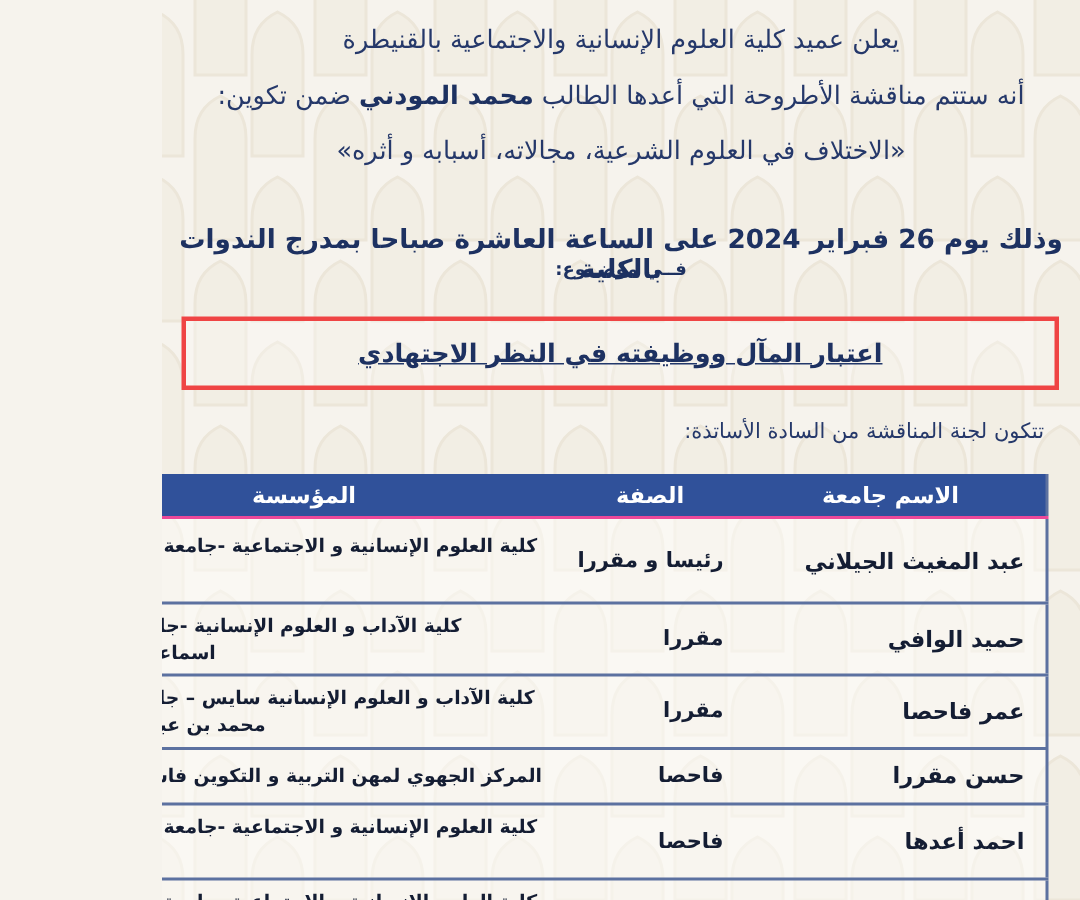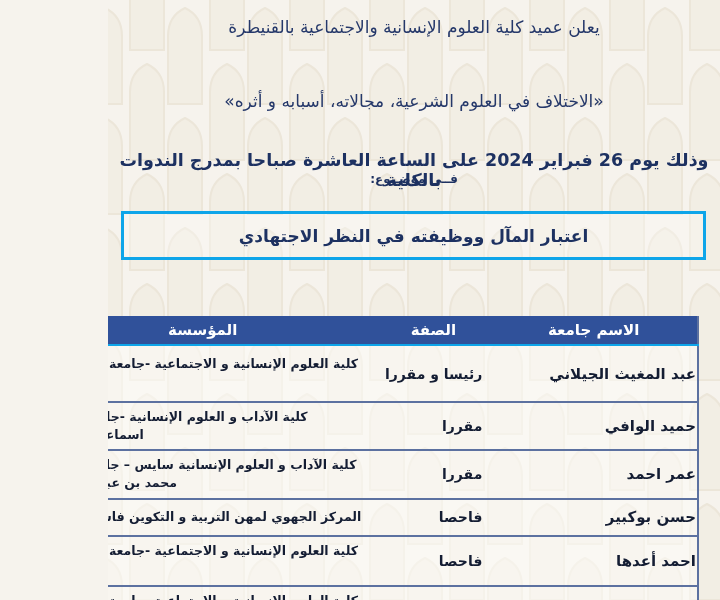--- a/index.html
+++ b/index.html
@@ -17,23 +17,24 @@
   .line { position: absolute; width: 100%; text-align: center; }
   .l1 { top: 17px;  font-size: 17px; color: #25386a; }
   .l2 { top: 54px;  font-size: 17px; color: #25386a; }
   .l2 b { color: #1d3161; }
   .l3 { top: 91px;  font-size: 17px; color: #25386a; }
   .l4 { top: 130px; font-size: 17.5px; font-weight: bold; color: #1d3161; margin-top: 20px; }
   .l5 { top: 172px; font-size: 12px; font-weight: bold; color: #1d3161; letter-spacing: .5px; }
 
   .title-box {
     position: absolute; top: 211px; right: 14px; left: 13px; height: 49px;
-    border: 3px solid #0ea5e9;
+    border: 3px solid #ef4444;
     display: flex; align-items: center; justify-content: center;
     background: rgba(252,250,246,0.35);
+    text-decoration: underline;
   }
   .title-box span { font-size: 17px; font-weight: bold; color: #1d3161; }
 
   .intro {
     position: absolute; top: 280px; right: 24px;
     font-size: 14px; color: #25386a;
   }
 
   table.committee {
     position: absolute; top: 316px; right: 21px;
@@ -43,32 +44,32 @@
   }
   table.committee col.c-name { width: 31%; }
   table.committee col.c-role { width: 17%; }
   table.committee col.c-inst { width: 52%; }
 
   table.committee thead tr { height: 29px; }
   table.committee th {
     background: #30519a; color: #ffffff;
     font-size: 15px; font-weight: bold;
     text-align: center; vertical-align: middle;
-    border-bottom: 2px solid #0ea5e9;
+    border-bottom: 2px solid #ec4899;
   }
   table.committee th:first-child { text-align: center; }
 
   table.committee td {
     border-bottom: 2px solid #5c71a0;
     background: rgba(253,251,247,0.55);
     vertical-align: middle;
     font-weight: bold; color: #141d33;
     padding: 4px 8px;
   }
-  table.committee td:nth-child(1) { text-align: right; padding-right: 1px; font-size: 15px; }
+  table.committee td:nth-child(1) { text-align: right; padding-right: 14px; font-size: 15px; }
   table.committee td:nth-child(2) { text-align: right; font-size: 14px; }
   table.committee td:nth-child(3) { text-align: left; font-size: 12.5px; line-height: 1.45; padding: 5px 14px; }
 
   tbody tr:nth-child(1) { height: 57px; }
   tbody tr:nth-child(2) { height: 47px; }
   tbody tr:nth-child(3) { height: 46px; }
   tbody tr:nth-child(4) { height: 37px; }
   tbody tr:nth-child(5) { height: 50px; }
   tbody tr:nth-child(6) { height: 46px; }
 </style>
@@ -88,31 +89,33 @@
       </pattern>
     </defs>
     <rect x="0" y="0" width="720" height="600" fill="#f6f3ed"></rect>
     <rect x="0" y="0" width="720" height="600" fill="url(#arches)" opacity="0.55"></rect>
   </svg>
 
   <div class="content">
 
     <p class="line l1">يعلن عميد كلية العلوم الإنسانية والاجتماعية بالقنيطرة</p>
 
+    <p class="line l2"><span>أنه ستتم مناقشة الأطروحة التي أعدها الطالب </span><b>محمد المودني</b><span> ضمن تكوين:</span></p>
 
     <p class="line l3">«الاختلاف في العلوم الشرعية، مجالاته، أسبابه و أثره»</p>
 
     <p class="line l4">وذلك يوم 26 فبراير 2024 على الساعة العاشرة صباحا بمدرج الندوات بالكلية</p>
 
     <p class="line l5">فــي موضــوع:</p>
 
     <div class="title-box">
       <span>اعتبار المآل ووظيفته في النظر الاجتهادي</span>
     </div>
 
+    <p class="intro">تتكون لجنة المناقشة من السادة الأساتذة:</p>
 
     <table class="committee">
       <colgroup>
         <col class="c-name">
           <col class="c-role">
           <col class="c-inst">
       </colgroup>
       <thead>
         <tr>
           <th>الاسم جامعة</th>
@@ -125,26 +128,26 @@
             <td>عبد المغيث الجيلاني</td>
             <td>رئيسا و مقررا</td>
             <td>كلية العلوم الإنسانية و الاجتماعية -جامعة ابن طفيل القنيطرة</td>
           </tr>
           <tr>
             <td>حميد الوافي</td>
             <td>مقررا</td>
             <td>كلية الآداب و العلوم الإنسانية -جامعة مولاي اسماعيل مكناس</td>
           </tr>
           <tr>
-            <td>عمر احمد</td>
+            <td>عمر فاحصا</td>
             <td>مقررا</td>
             <td>كلية الآداب و العلوم الإنسانية سايس – جامعة سيدي محمد بن عبدالله فاس</td>
           </tr>
           <tr>
-            <td>حسن بوكبير</td>
+            <td>حسن مقررا</td>
             <td>فاحصا</td>
             <td>المركز الجهوي لمهن التربية و التكوين فاس- مكناس</td>
           </tr>
           <tr>
             <td>احمد أعدها</td>
             <td>فاحصا</td>
             <td>كلية العلوم الإنسانية و الاجتماعية -جامعة ابن طفيل القنيطرة</td>
           </tr>
           <tr>
             <td></td>

